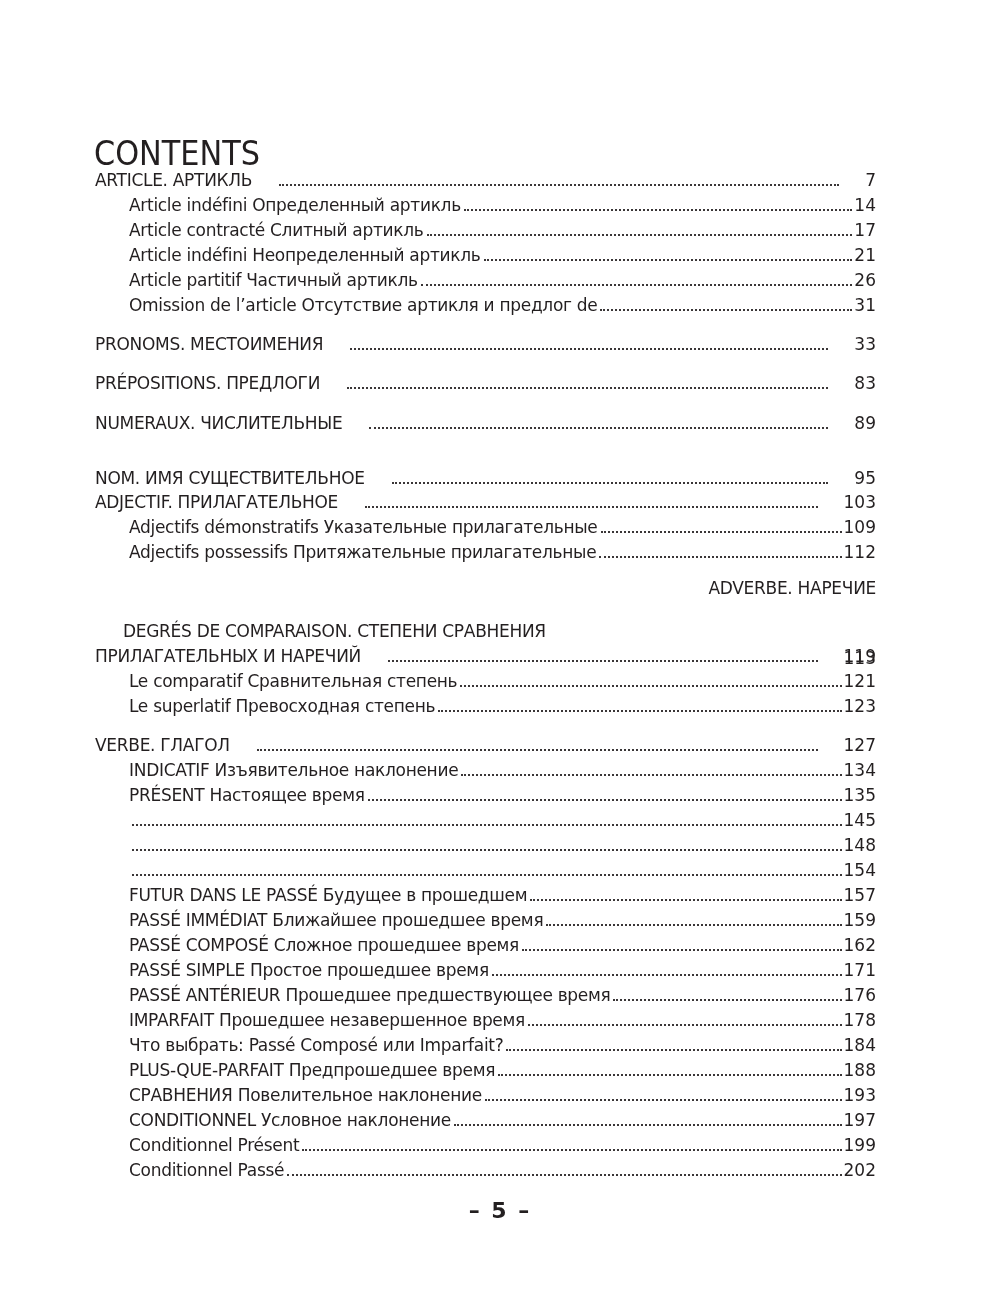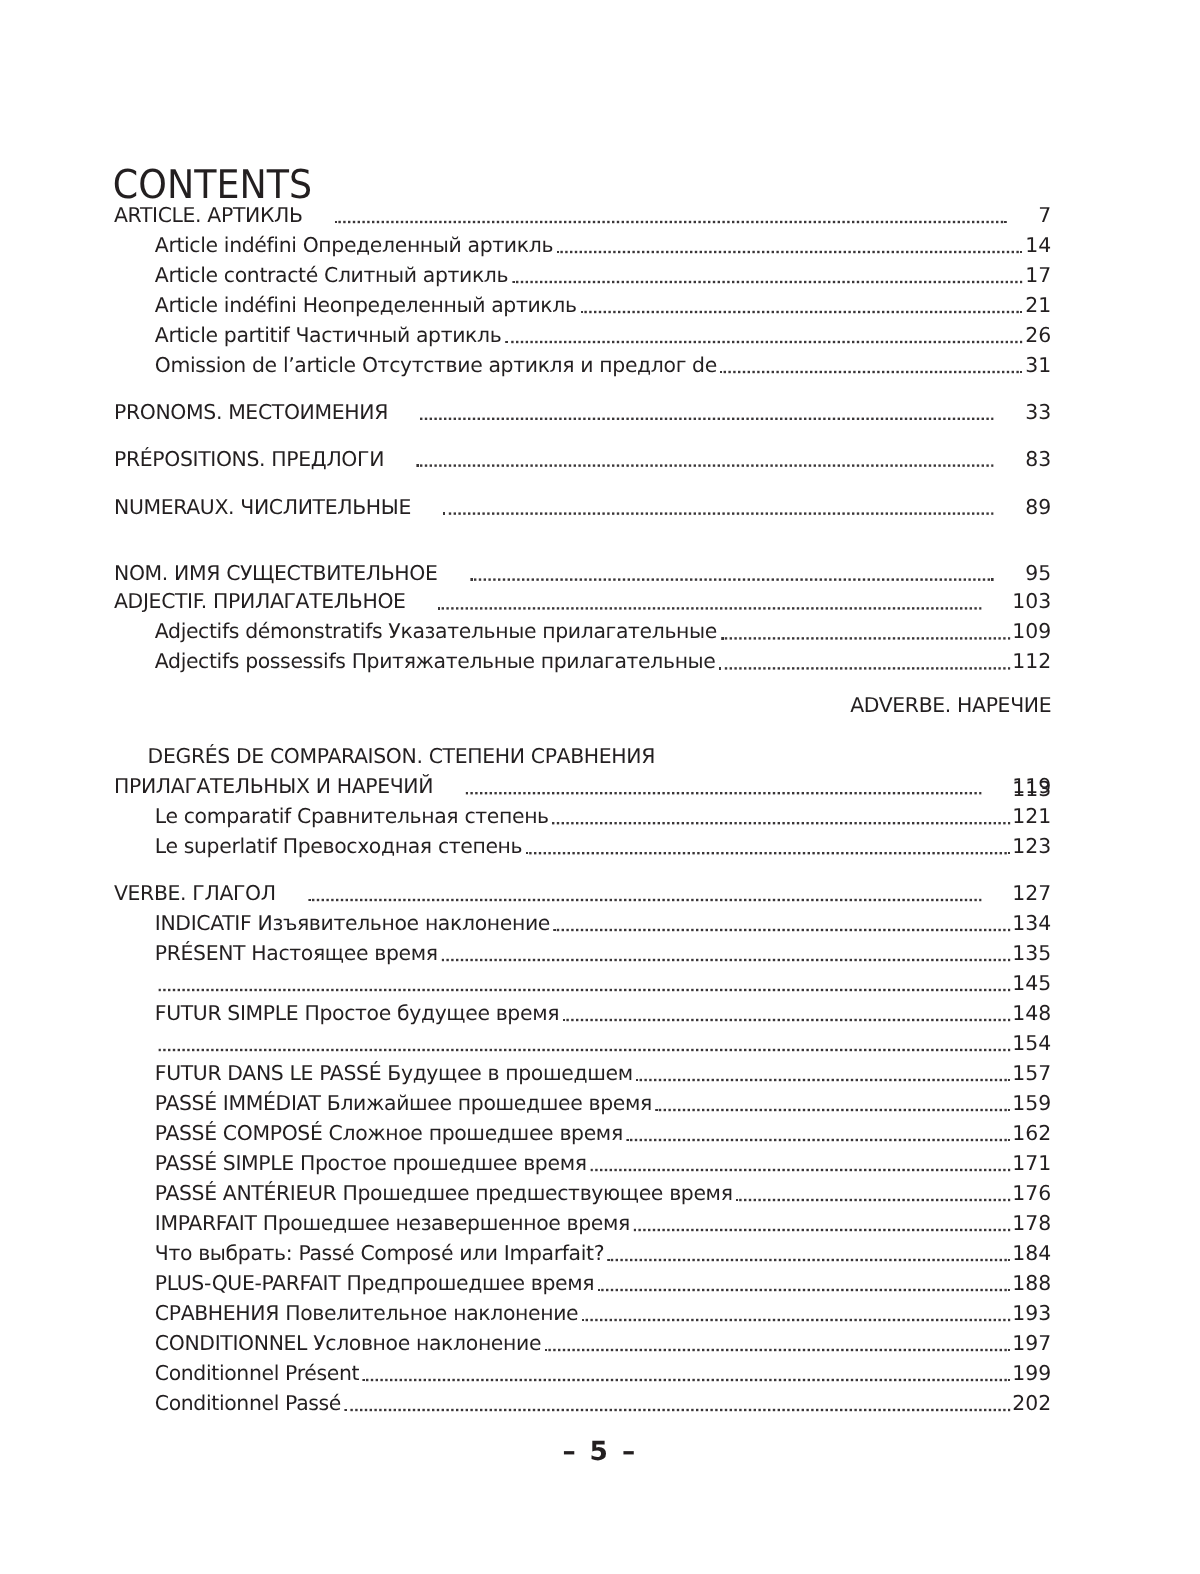--- a/index.html
+++ b/index.html
@@ -193,21 +193,20 @@
       <div class="row lvl1" style="top: 615px;">
         <span class="label" style="letter-spacing: -0.3px;">PRÉSENT Настоящее время</span>
         <span class="dots"></span>
         <span class="page-num">135</span>
       </div>
       <div class="row lvl1" style="top: 640px;">
         <span class="dots"></span>
         <span class="page-num">145</span>
       </div>
       <div class="row lvl1" style="top: 665px;">
-        <span class="label" style="letter-spacing: -0.3px;">FUTUR SIMPLE Простое будущее время</span>
         <span class="dots"></span>
         <span class="page-num">148</span>
       </div>
       <div class="row lvl1" style="top: 690px;">
         <span class="dots"></span>
         <span class="page-num">154</span>
       </div>
       <div class="row lvl1" style="top: 715px;">
         <span class="label" style="letter-spacing: -0.3px;">FUTUR DANS LE PASSÉ Будущее в прошедшем</span>
         <span class="dots"></span>

